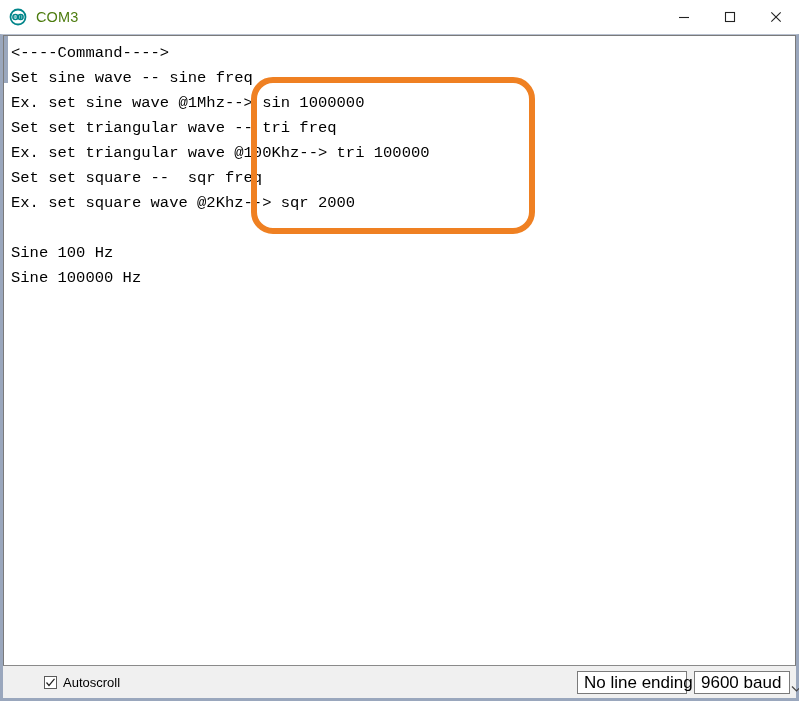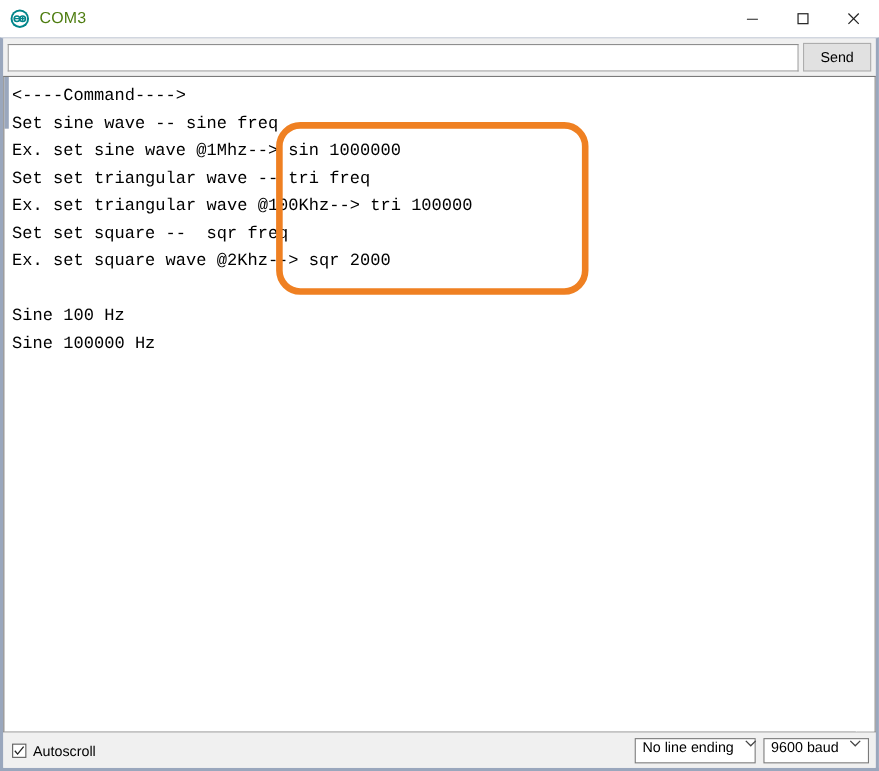--- a/index.html
+++ b/index.html
@@ -187,20 +187,21 @@
   
   .statusbar {
     height: 32px;
     min-height: 32px;
     background: #f0f0f0;
     display: flex;
     align-items: center;
     padding: 0 6px 0 8px;
     box-sizing: border-box;
     position: relative;
+    margin-left: 33px;
   }
   .autoscroll {
     display: flex;
     align-items: center;
     gap: 6px;
   }
   .checkbox {
     width: 13px;
     height: 13px;
     border: 1px solid #5a5a5a;
@@ -221,24 +222,24 @@
     display: flex;
     align-items: center;
     gap: 7px;
   }
   .combo {
     height: 23px;
     box-sizing: border-box;
     background: #ffffff;
     border: 1px solid #7a7a7a;
     display: flex;
-    align-items: flex-start;
+    align-items: flex-end;
     padding: 0 4px 0 6px;
     font-family: "Liberation Sans", sans-serif;
-    font-size: 13px;
+    font-size: 17px;
     color: #000;
     cursor: default;
   }
   .combo .combo-label { white-space: nowrap; }
   .combo .chev {
     margin-left: 10px;
     display: flex;
     align-items: center;
   }
   .combo-lineending { width: 110px; }
@@ -282,24 +283,20 @@
         <svg width="12" height="12" viewBox="0 0 12 12">
           <line x1="1.3" y1="1.3" x2="10.7" y2="10.7" stroke="#222" stroke-width="1.1"></line>
           <line x1="10.7" y1="1.3" x2="1.3" y2="10.7" stroke="#222" stroke-width="1.1"></line>
         </svg>
       </button>
     </div>
   </div>
 
   <div class="client">
 
-    <div class="sendrow">
-      <input class="cmd-input" type="text" placeholder="" style="">
-      <button class="send-btn">Send</button>
-    </div>
 
     <div class="console-wrap">
       <div class="left-gutter-mark"></div>
       <div class="console-text">&lt;----Command----&gt;
 Set sine wave -- sine freq
 Ex. set sine wave @1Mhz--&gt; sin 1000000
 Set set triangular wave -- tri freq
 Ex. set triangular wave @100Khz--&gt; tri 100000
 Set set square --  sqr freq
 Ex. set square wave @2Khz--&gt; sqr 2000

